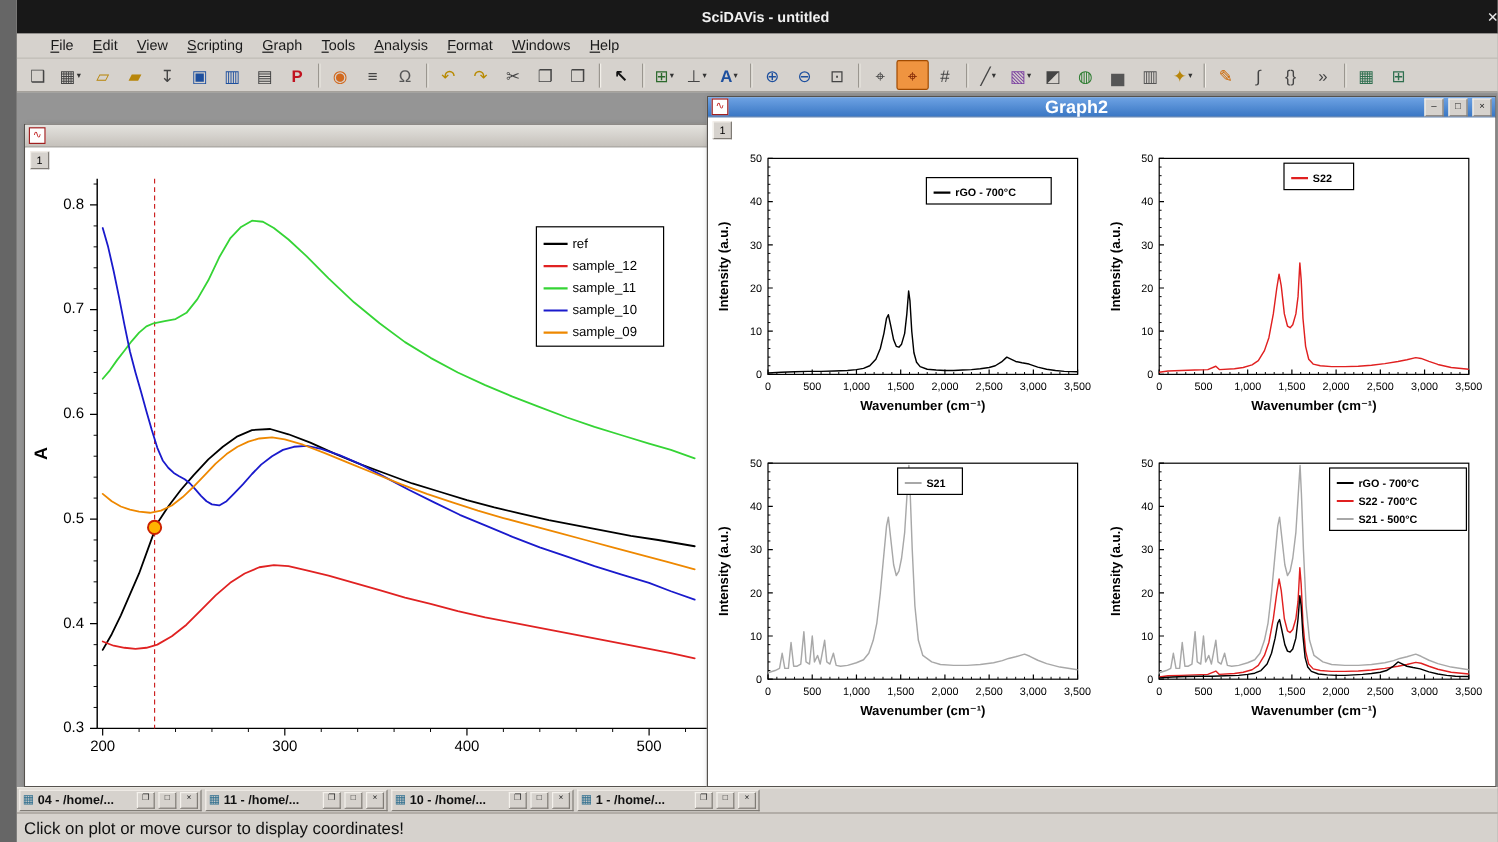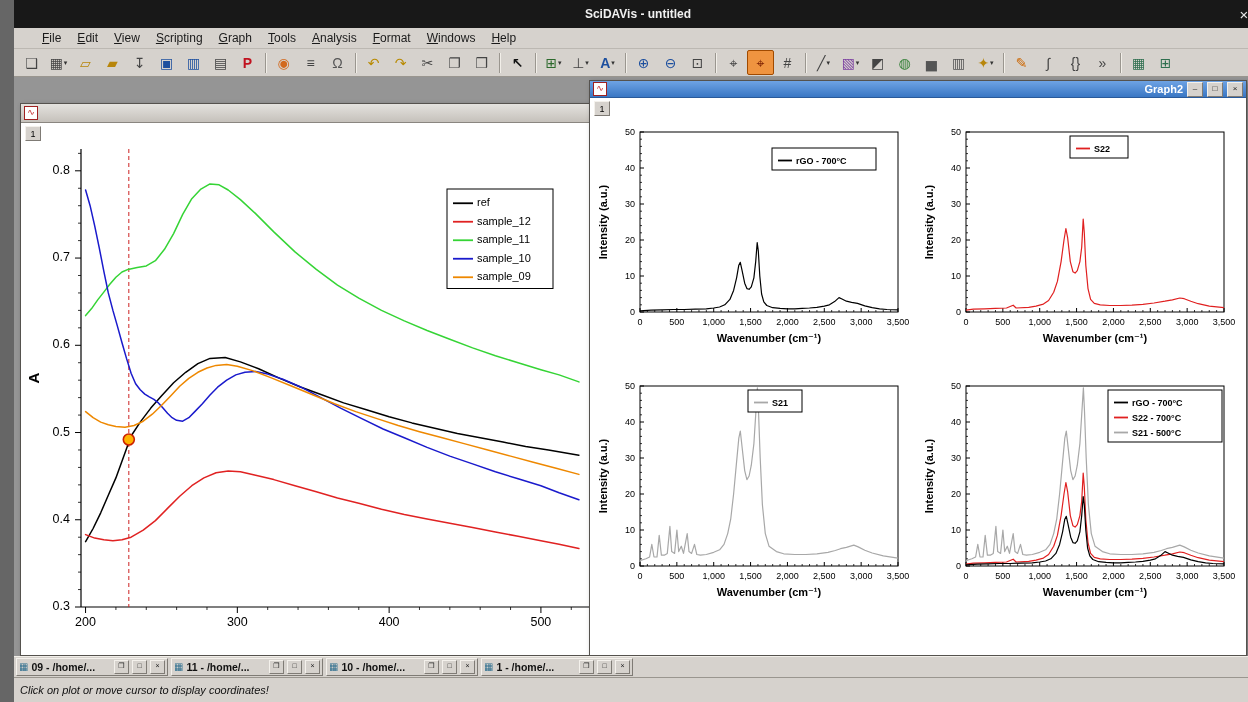--- a/index.html
+++ b/index.html
@@ -25,21 +25,21 @@
   .tb-btn.selected{background:#ef9440;border:1px solid #a04a00;}
   .tb-sep{width:1px;height:20px;background:#9a968f;margin:0 4px;box-shadow:1px 0 0 #f2efe9;flex:0 0 auto;}
   
   .workspace{position:absolute;left:0;top:77px;width:100%;height:579px;background:#959595;}
   .win{position:absolute;border:1px solid #55524e;background:#fff;box-shadow:2px 2px 5px rgba(0,0,0,.3);}
   .wtitle{display:flex;align-items:center;padding:0 3px;gap:4px;}
   .wtitle.inactive{height:18px;background:linear-gradient(#e4e2de,#c5c1bb);border-bottom:1px solid #8a8680;}
   .wtitle.active{height:16px;background:linear-gradient(#6ea3e4,#3a77c4);border-bottom:1px solid #2a5a9a;}
   .wicon{width:12px;height:12px;background:#fff;border:1px solid #a02020;color:#c02020;
          font-size:9px;line-height:11px;text-align:center;flex:0 0 auto;}
-  .wname{flex:1;text-align:right;font-size:11px;font-weight:bold;color:#fff;white-space:nowrap;}
+  .wname{flex:1;text-align:center;font-size:15px;font-weight:bold;color:#fff;white-space:nowrap;}
   .wname.blank{color:#333;}
   .wbtn{width:14px;height:13px;background:#d6d2cd;border:1px solid;
         border-color:#f4f1ec #7f7b75 #7f7b75 #f4f1ec;font-size:8px;line-height:11px;
         text-align:center;color:#222;flex:0 0 auto;cursor:pointer;}
   .wbody{position:relative;background:#fff;width:100%;}
   .wbody.g1{height:calc(100% - 19px);}
   .wbody.g2{height:calc(100% - 17px);}
   .layerbtn{position:absolute;left:4px;top:3px;width:16px;height:15px;background:#d6d2cd;
             border:1px solid;border-color:#f4f1ec #7f7b75 #7f7b75 #f4f1ec;font-size:9px;
             text-align:center;padding:0;z-index:5;font-family:inherit;}
@@ -55,21 +55,21 @@
        border-color:#f4f1ec #7f7b75 #7f7b75 #f4f1ec;display:flex;align-items:center;
        padding:0 2px;gap:3px;box-sizing:border-box;}
   .tab .ticon{font-size:10px;color:#2f6f8f;line-height:1;}
   .tab .tlabel{flex:1;font-size:10.5px;font-weight:bold;color:#111;white-space:nowrap;overflow:hidden;}
   .tab .tbn{width:13px;height:12px;background:#d6d2cd;border:1px solid;
             border-color:#f4f1ec #7f7b75 #7f7b75 #f4f1ec;font-size:7px;line-height:10px;
             text-align:center;color:#222;cursor:pointer;}
   
   .statusbar{position:absolute;left:0;top:677px;width:100%;height:25px;background:#d6d2cd;
              border-top:1px solid #9a968f;display:flex;align-items:center;padding-left:6px;box-sizing:border-box;}
-  .statusbar .stext{font-size:11px;color:#111;font-style:italic;}
+  .statusbar .stext{font-size:14px;color:#111;}
 </style>
 </head>
 <body>
 
 <div id="app">
 
   <div class="titlebar">
     <span class="title">SciDAVis - untitled</span>
     <span class="close">×</span>
   </div>
@@ -709,21 +709,21 @@
             </svg>
           </div>
       </div>
     </div>
 
   </div>
 
   <div class="tabbar" id="tabbar">
       <div class="tab">
         <span class="ticon">▦</span>
-        <span class="tlabel">09 - /home/...</span>
+        <span class="tlabel">04 - /home/...</span>
         <span class="tbn">❐</span>
         <span class="tbn">□</span>
         <span class="tbn">×</span>
       </div>
       <div class="tab">
         <span class="ticon">▦</span>
         <span class="tlabel">11 - /home/...</span>
         <span class="tbn">❐</span>
         <span class="tbn">□</span>
         <span class="tbn">×</span>

